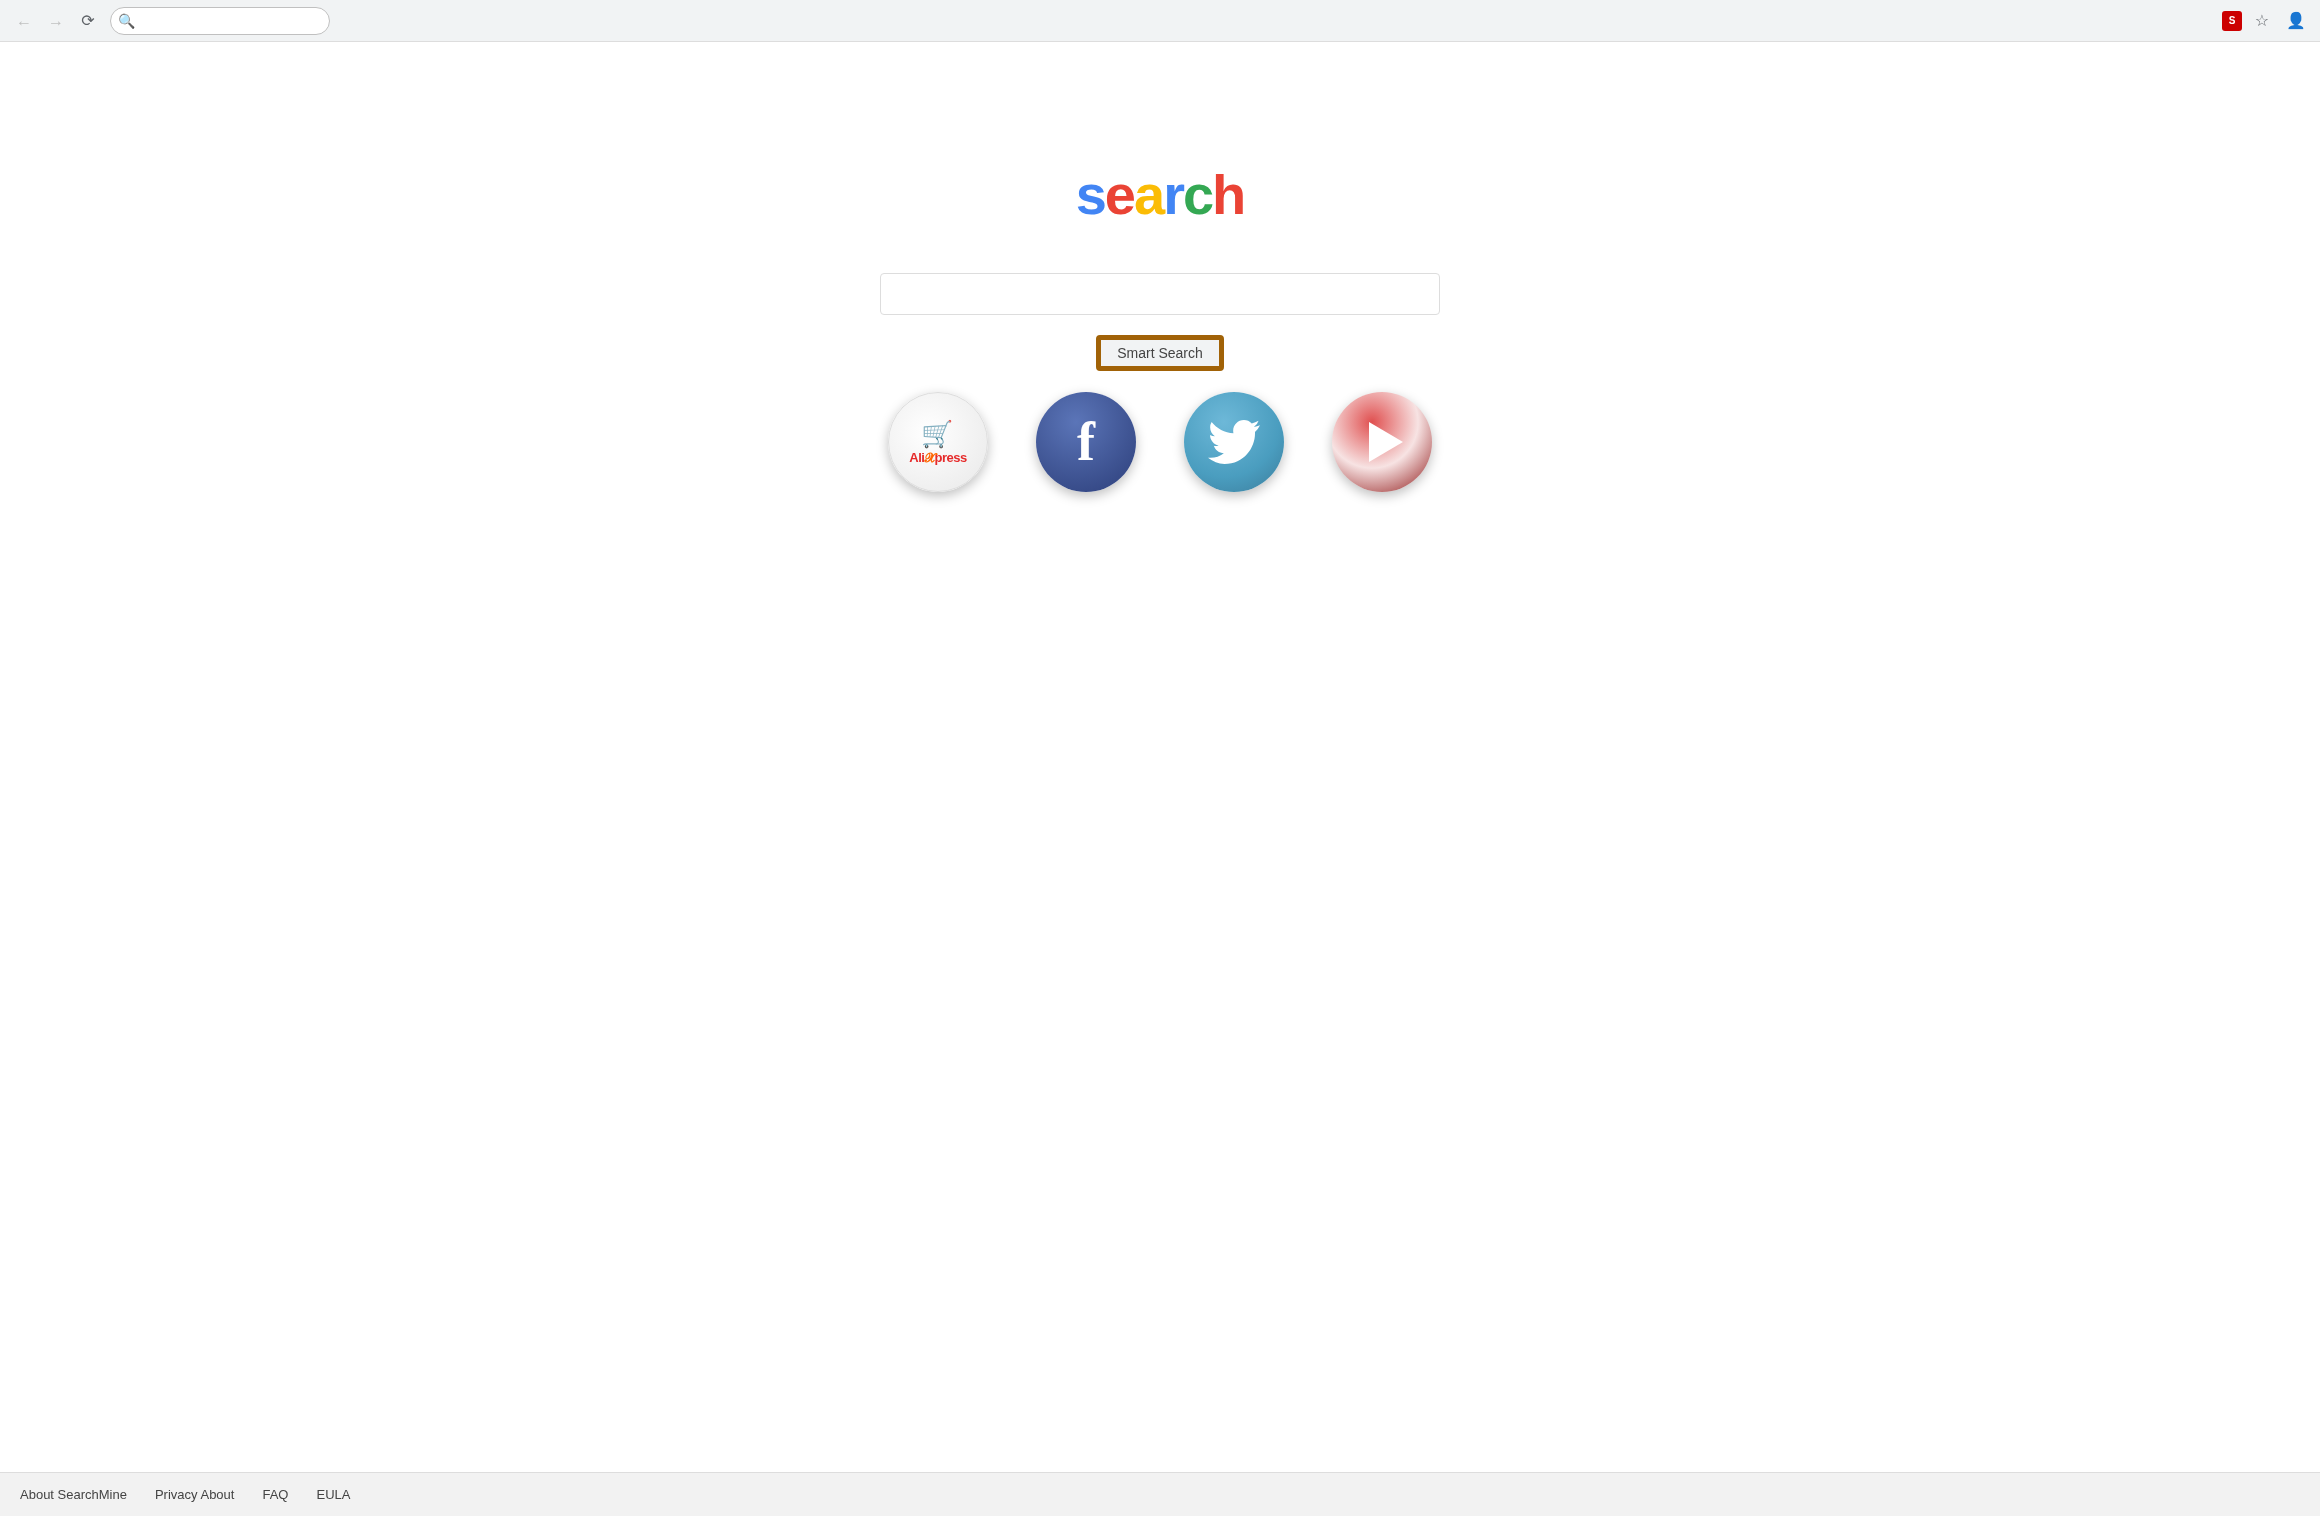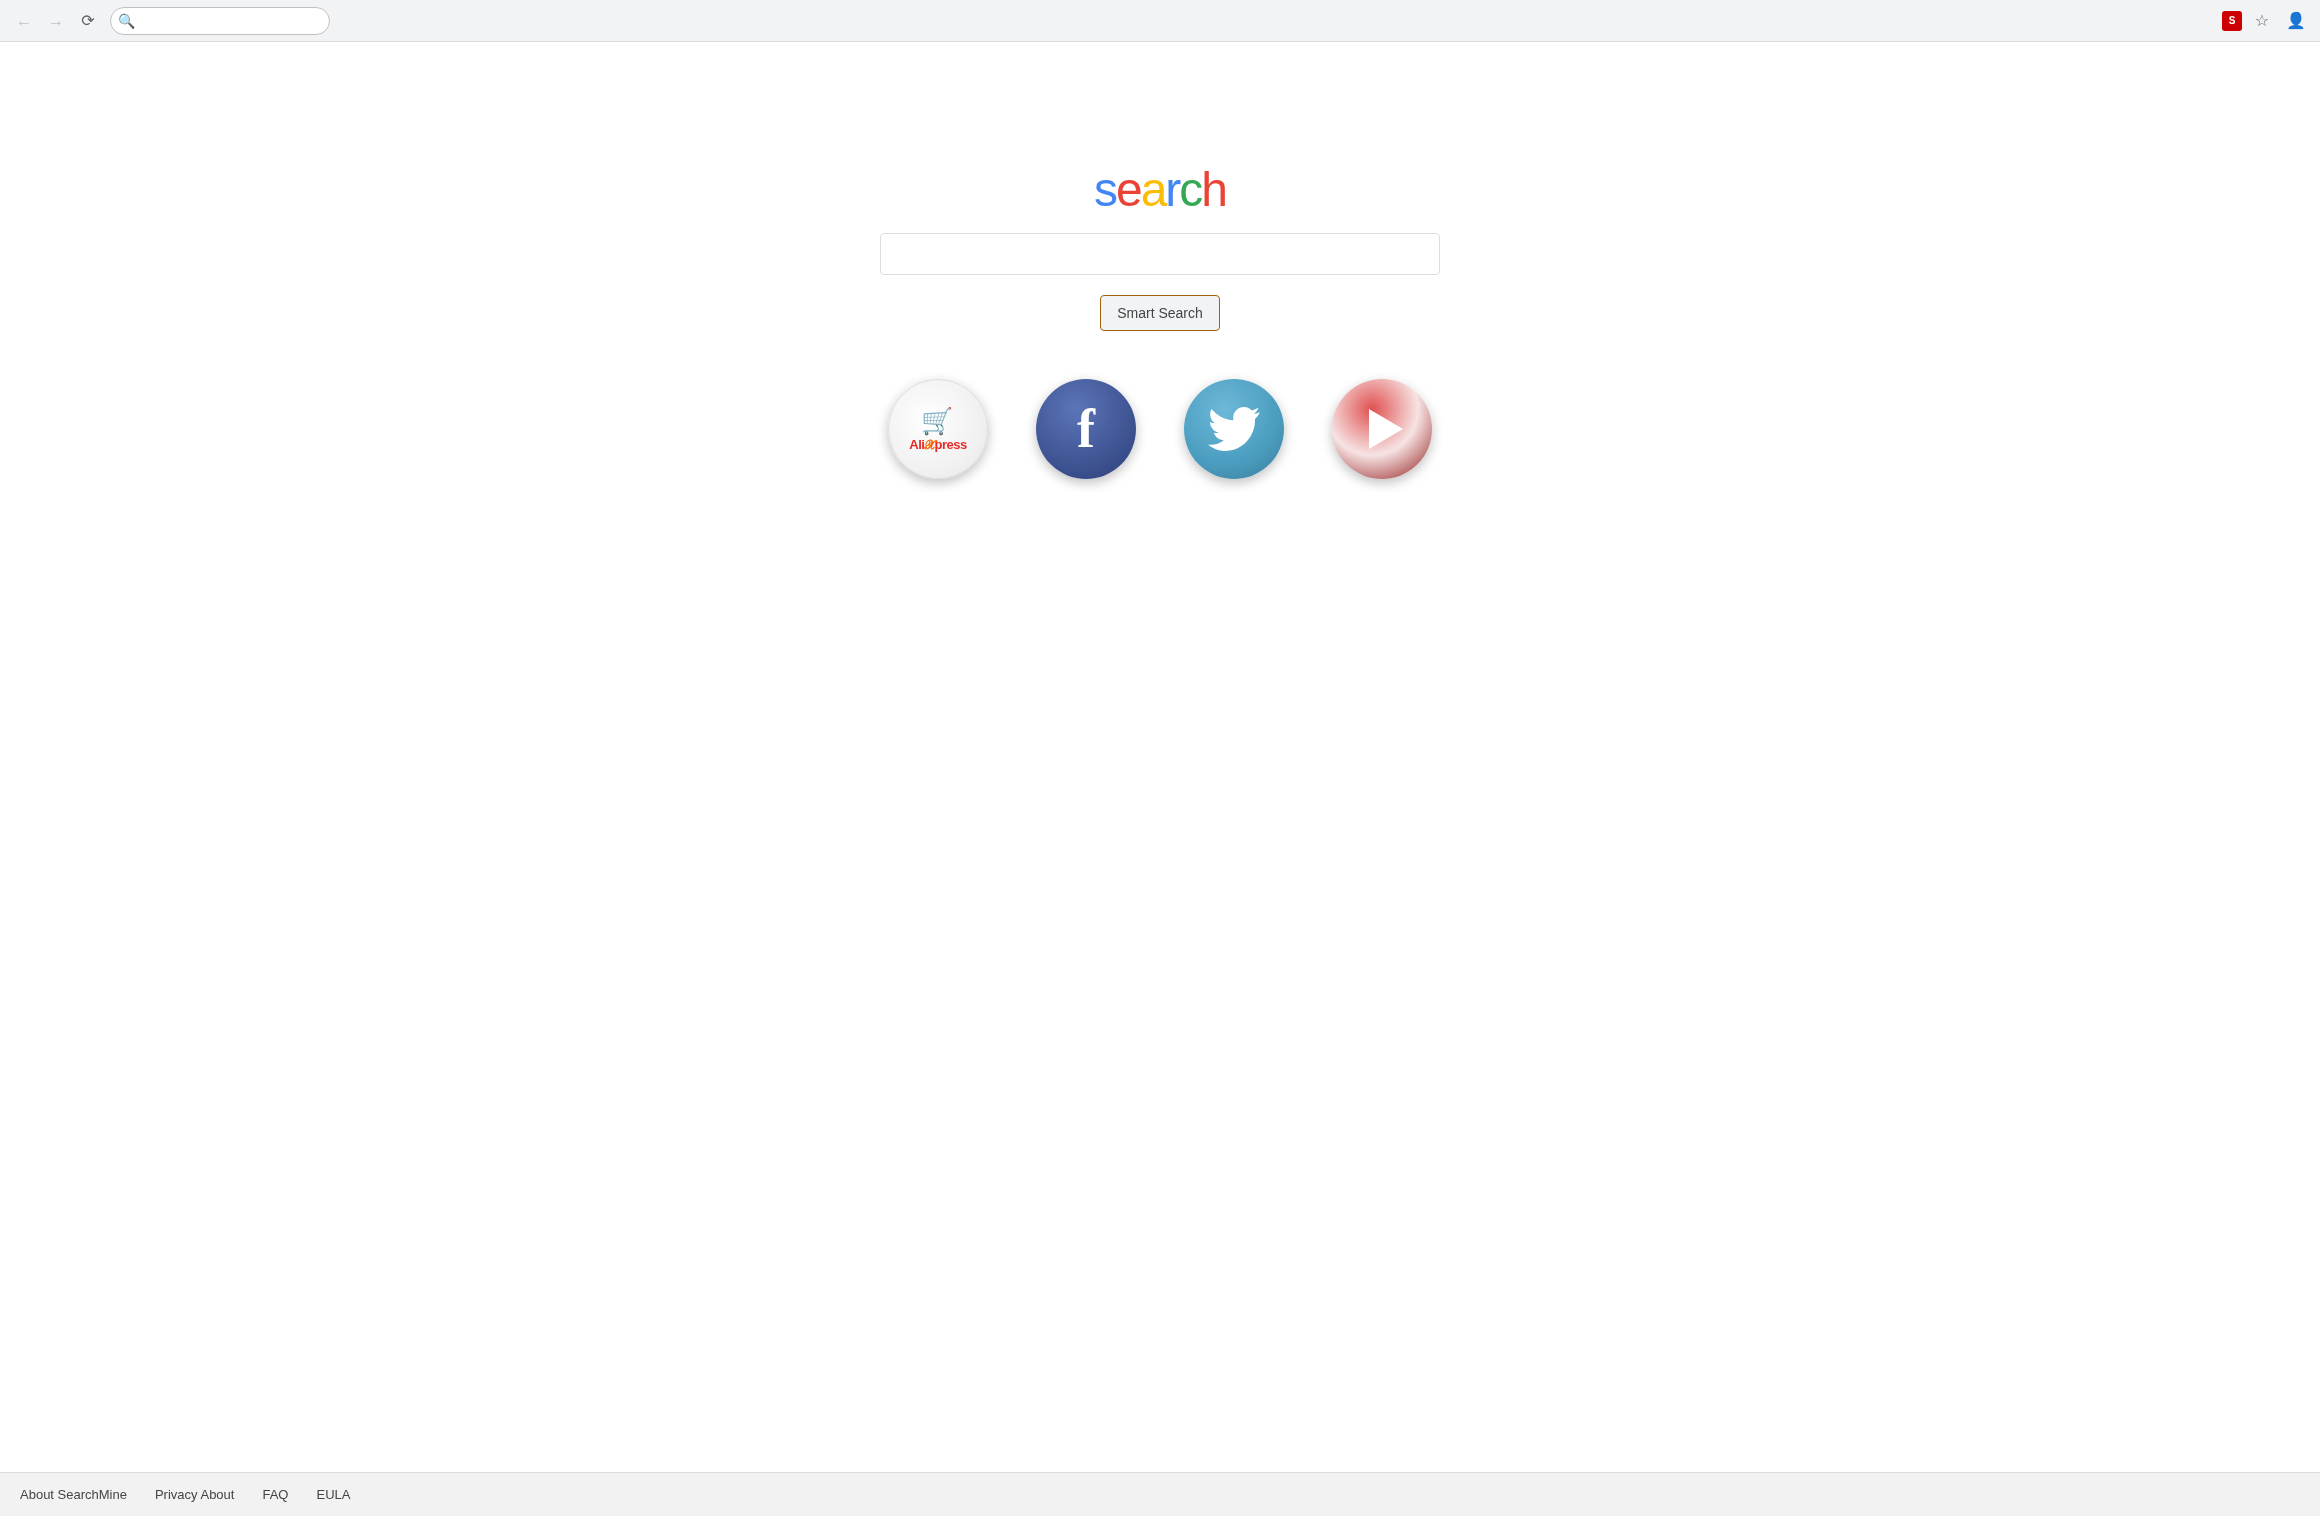--- a/index.html
+++ b/index.html
@@ -107,23 +107,23 @@
     
     .page-content {
       flex: 1;
       display: flex;
       flex-direction: column;
       align-items: center;
       padding-top: 120px;
     }
 
     .logo-title {
-      font-size: 48px;
-      font-weight: normal;
-      margin-bottom: 16px;
+      font-size: 56px;
+      font-weight: bold;
+      margin-bottom: 46px;
       letter-spacing: -2px;
     }
 
     .logo-title .s1 { color: #4285f4; }
     .logo-title .s2 { color: #ea4335; }
     .logo-title .s3 { color: #fbbc05; }
     .logo-title .s4 { color: #4285f4; }
     .logo-title .s5 { color: #34a853; }
     .logo-title .s6 { color: #ea4335; }
 
@@ -141,26 +141,26 @@
       font-size: 16px;
       outline: none;
       color: #333;
       background: #fff;
     }
 
     .smart-search-btn {
       height: 36px;
       padding: 0 16px;
       background: #f1f3f4;
-      border: 1px solid #a16207;
+      border: 5px solid #a16207;
       border-radius: 4px;
       font-size: 14px;
       color: #444;
       cursor: pointer;
-      margin-bottom: 48px;
+      margin-bottom: 21px;
     }
 
     
     .shortcuts-row {
       display: flex;
       gap: 48px;
       align-items: center;
     }
 
     .shortcut-icon {

